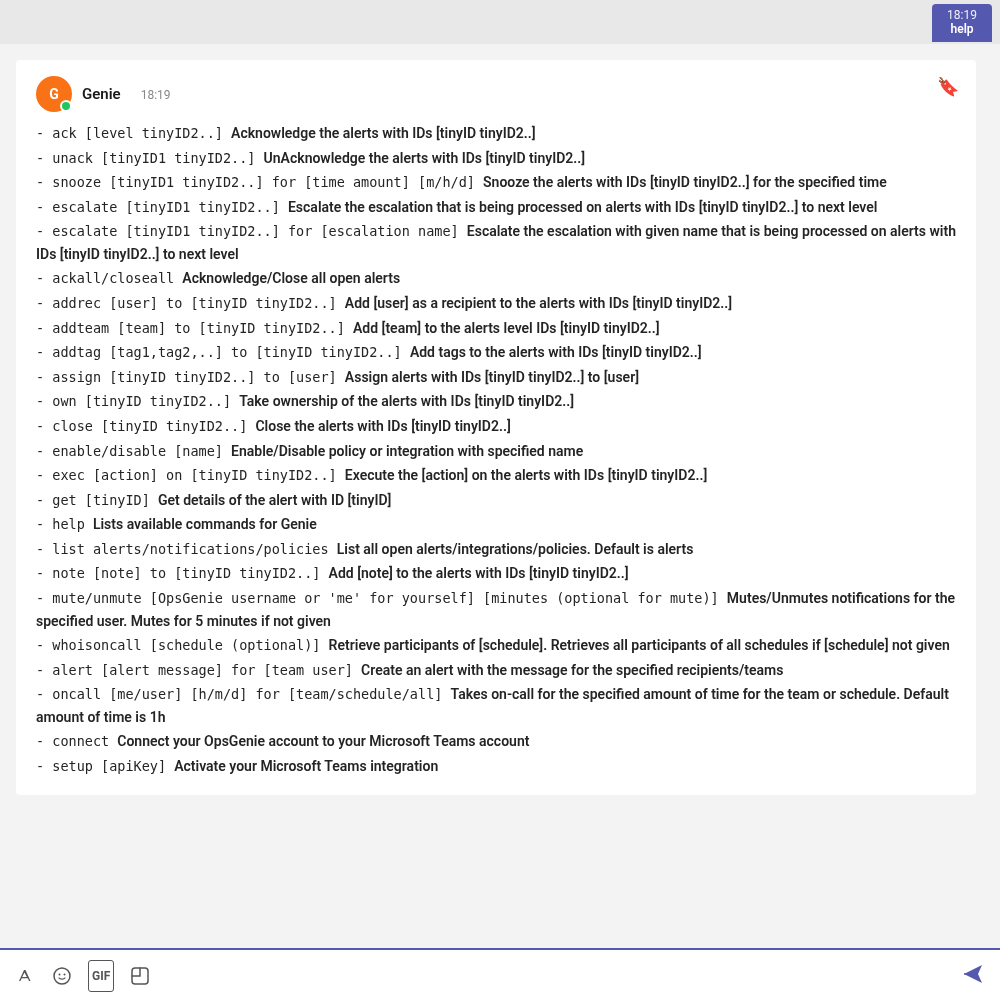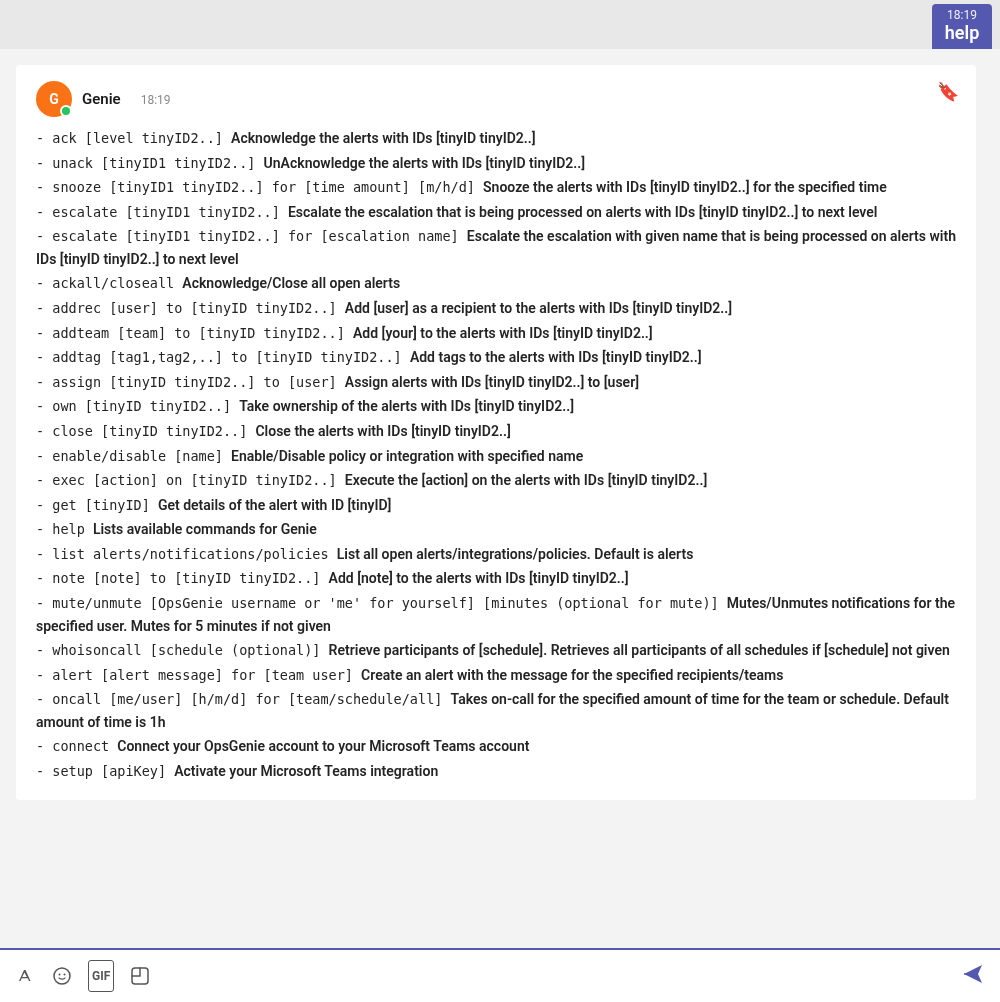--- a/index.html
+++ b/index.html
@@ -32,21 +32,21 @@
       border-radius: 4px 4px 0 0;
       font-size: 13px;
       min-width: 60px;
       text-align: center;
     }
     .top-bar-time {
       font-size: 12px;
       opacity: 0.9;
     }
     .top-bar-help {
-      font-size: 18px;
+      font-size: 12px;
       font-weight: 600;
     }
 
     
     .main-content {
       flex: 1;
       overflow-y: auto;
       padding: 16px 20px 16px 16px;
       background: #f3f3f3;
     }
@@ -197,21 +197,21 @@
       <p><span class="cmd">- snooze [tinyID1 tinyID2..] for [time amount] [m/h/d] </span><span class="bold">Snooze the alerts with IDs [tinyID tinyID2..] for the specified time</span></p>
 
       <p><span class="cmd">- escalate [tinyID1 tinyID2..] </span><span class="bold">Escalate the escalation that is being processed on alerts with IDs [tinyID tinyID2..] to next level</span></p>
 
       <p><span class="cmd">- escalate [tinyID1 tinyID2..] for [escalation name] </span><span class="bold">Escalate the escalation with given name that is being processed on alerts with IDs [tinyID tinyID2..] to next level</span></p>
 
       <p><span class="cmd">- ackall/closeall </span><span class="bold">Acknowledge/Close all open alerts</span></p>
 
       <p><span class="cmd">- addrec [user] to [tinyID tinyID2..] </span><span class="bold">Add [user] as a recipient to the alerts with IDs [tinyID tinyID2..]</span></p>
 
-      <p><span class="cmd">- addteam [team] to [tinyID tinyID2..] </span><span class="bold">Add [your] to the alerts with IDs [tinyID tinyID2..]</span></p>
+      <p><span class="cmd">- addteam [team] to [tinyID tinyID2..] </span><span class="bold">Add [team] to the alerts level IDs [tinyID tinyID2..]</span></p>
 
       <p><span class="cmd">- addtag [tag1,tag2,..] to [tinyID tinyID2..] </span><span class="bold">Add tags to the alerts with IDs [tinyID tinyID2..]</span></p>
 
       <p><span class="cmd">- assign [tinyID tinyID2..] to [user] </span><span class="bold">Assign alerts with IDs [tinyID tinyID2..] to [user]</span></p>
 
       <p><span class="cmd">- own [tinyID tinyID2..] </span><span class="bold">Take ownership of the alerts with IDs [tinyID tinyID2..]</span></p>
 
       <p><span class="cmd">- close [tinyID tinyID2..] </span><span class="bold">Close the alerts with IDs [tinyID tinyID2..]</span></p>
 
       <p><span class="cmd">- enable/disable [name] </span><span class="bold">Enable/Disable policy or integration with specified name</span></p>

